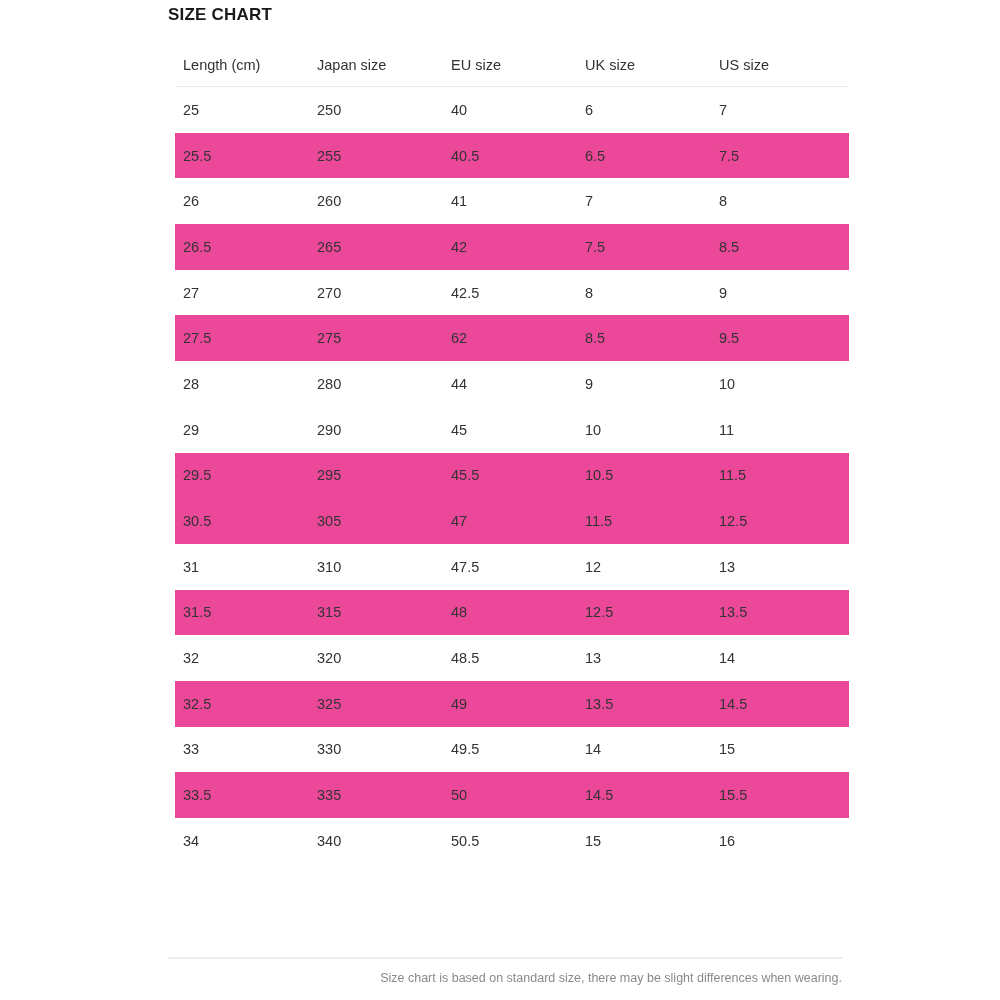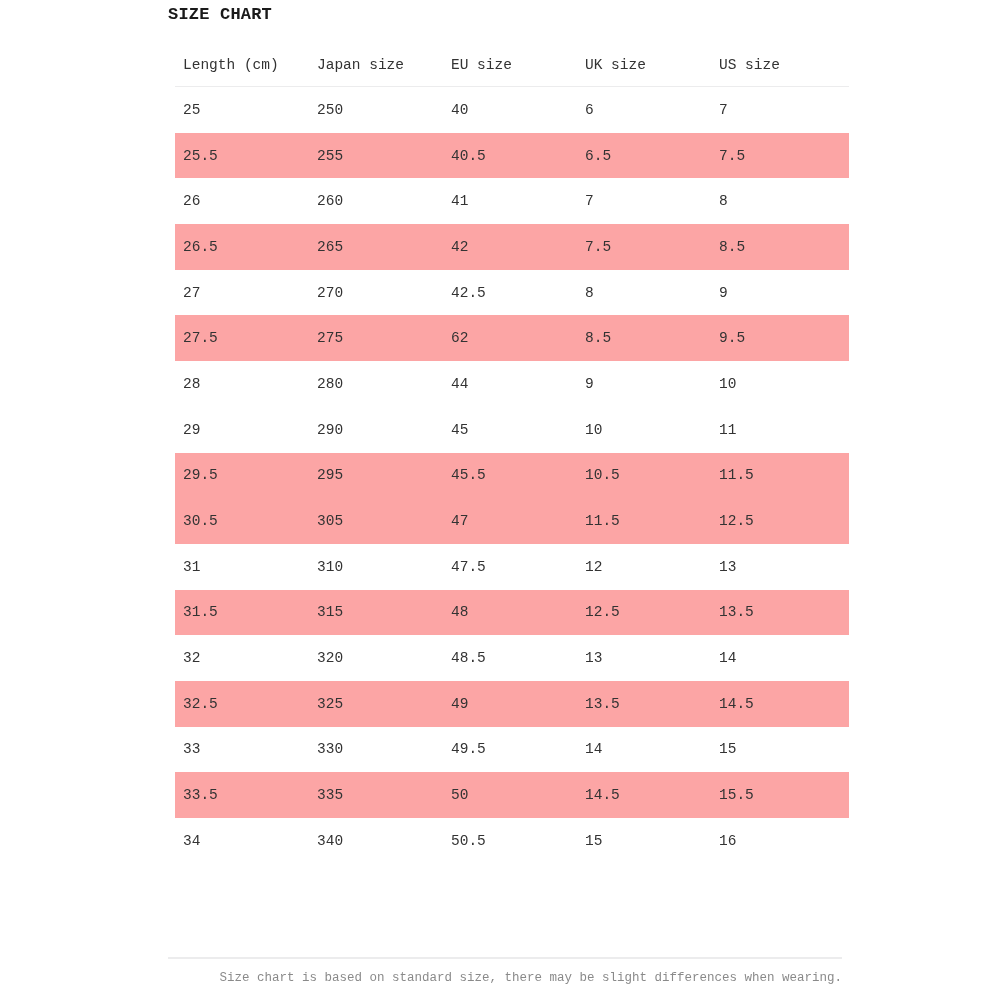--- a/index.html
+++ b/index.html
@@ -11,21 +11,20 @@
     height: 1000px;
     background: #ffffff;
     font-family: "Liberation Sans", sans-serif;
     overflow: hidden;
   }
   .page {
     position: relative;
     width: 908px;
     height: 1000px;
     box-sizing: border-box;
-    font-family: Liberation Mono, monospace;
   }
   .chart-title {
     position: absolute;
     left: 168px;
     top: 4px;
     font-size: 17px;
     font-weight: bold;
     letter-spacing: 0.2px;
     color: #1a1a1a;
     line-height: 22px;
@@ -48,21 +47,21 @@
     height: 45.7px;
     vertical-align: middle;
     white-space: nowrap;
   }
   .size-table thead th {
     height: 42px;
     border-bottom: 1.5px solid #ececed;
     color: #333333;
   }
   .size-table tbody tr.striped {
-    background: #fca5a5;
+    background: #ec4899;
   }
   .col-0 { width: 134px; }
   .col-1 { width: 134px; }
   .col-2 { width: 134px; }
   .col-3 { width: 134px; }
   .col-4 { width: 138px; }
   .table-footer-rule {
     position: absolute;
     left: 168px;
     top: 957px;

